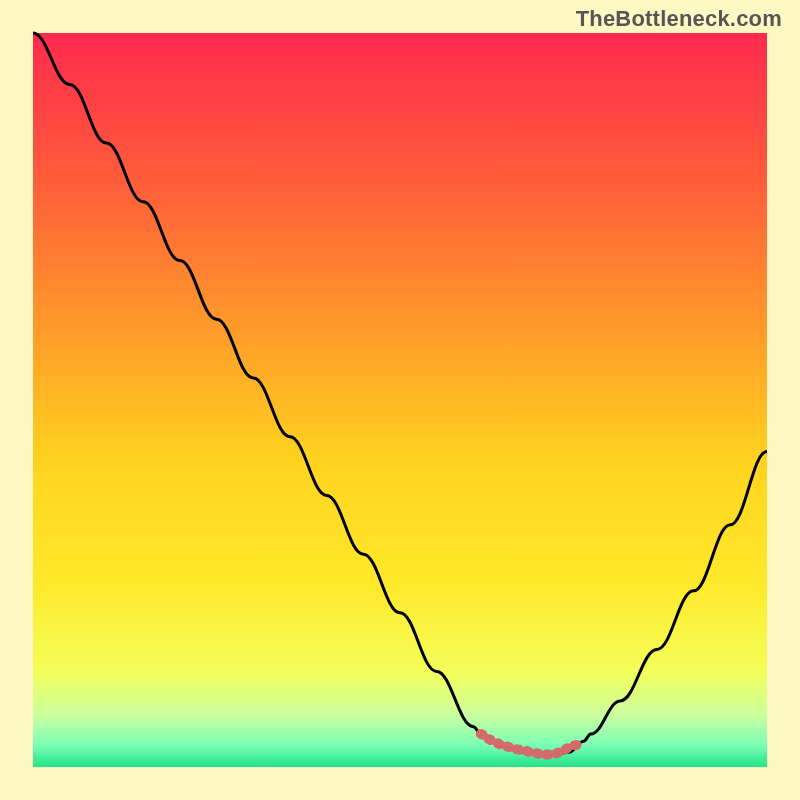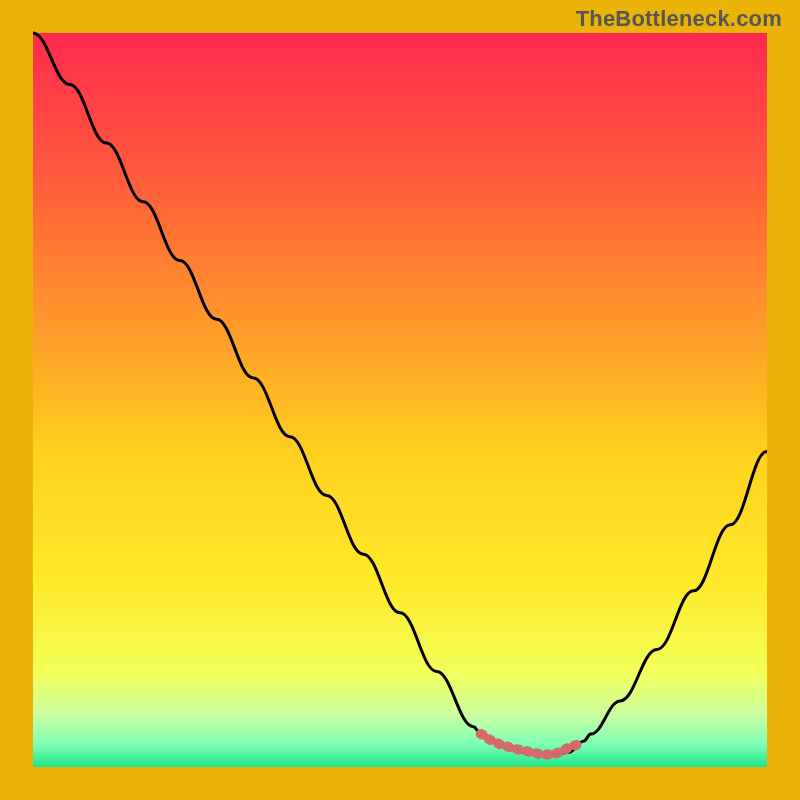--- a/index.html
+++ b/index.html
@@ -7,21 +7,21 @@
     padding: 0;
     width: 800px;
     height: 800px;
     background: #000;
     overflow: hidden;
   }
   .frame {
     position: relative;
     width: 800px;
     height: 800px;
-    background: #eab308;
+    background: #fef9c3;
   }
   .watermark {
     position: absolute;
     top: 6px;
     right: 18px;
     font-family: Arial, Helvetica, sans-serif;
     font-size: 22px;
     font-weight: bold;
     color: #565656;
     letter-spacing: 0.2px;

